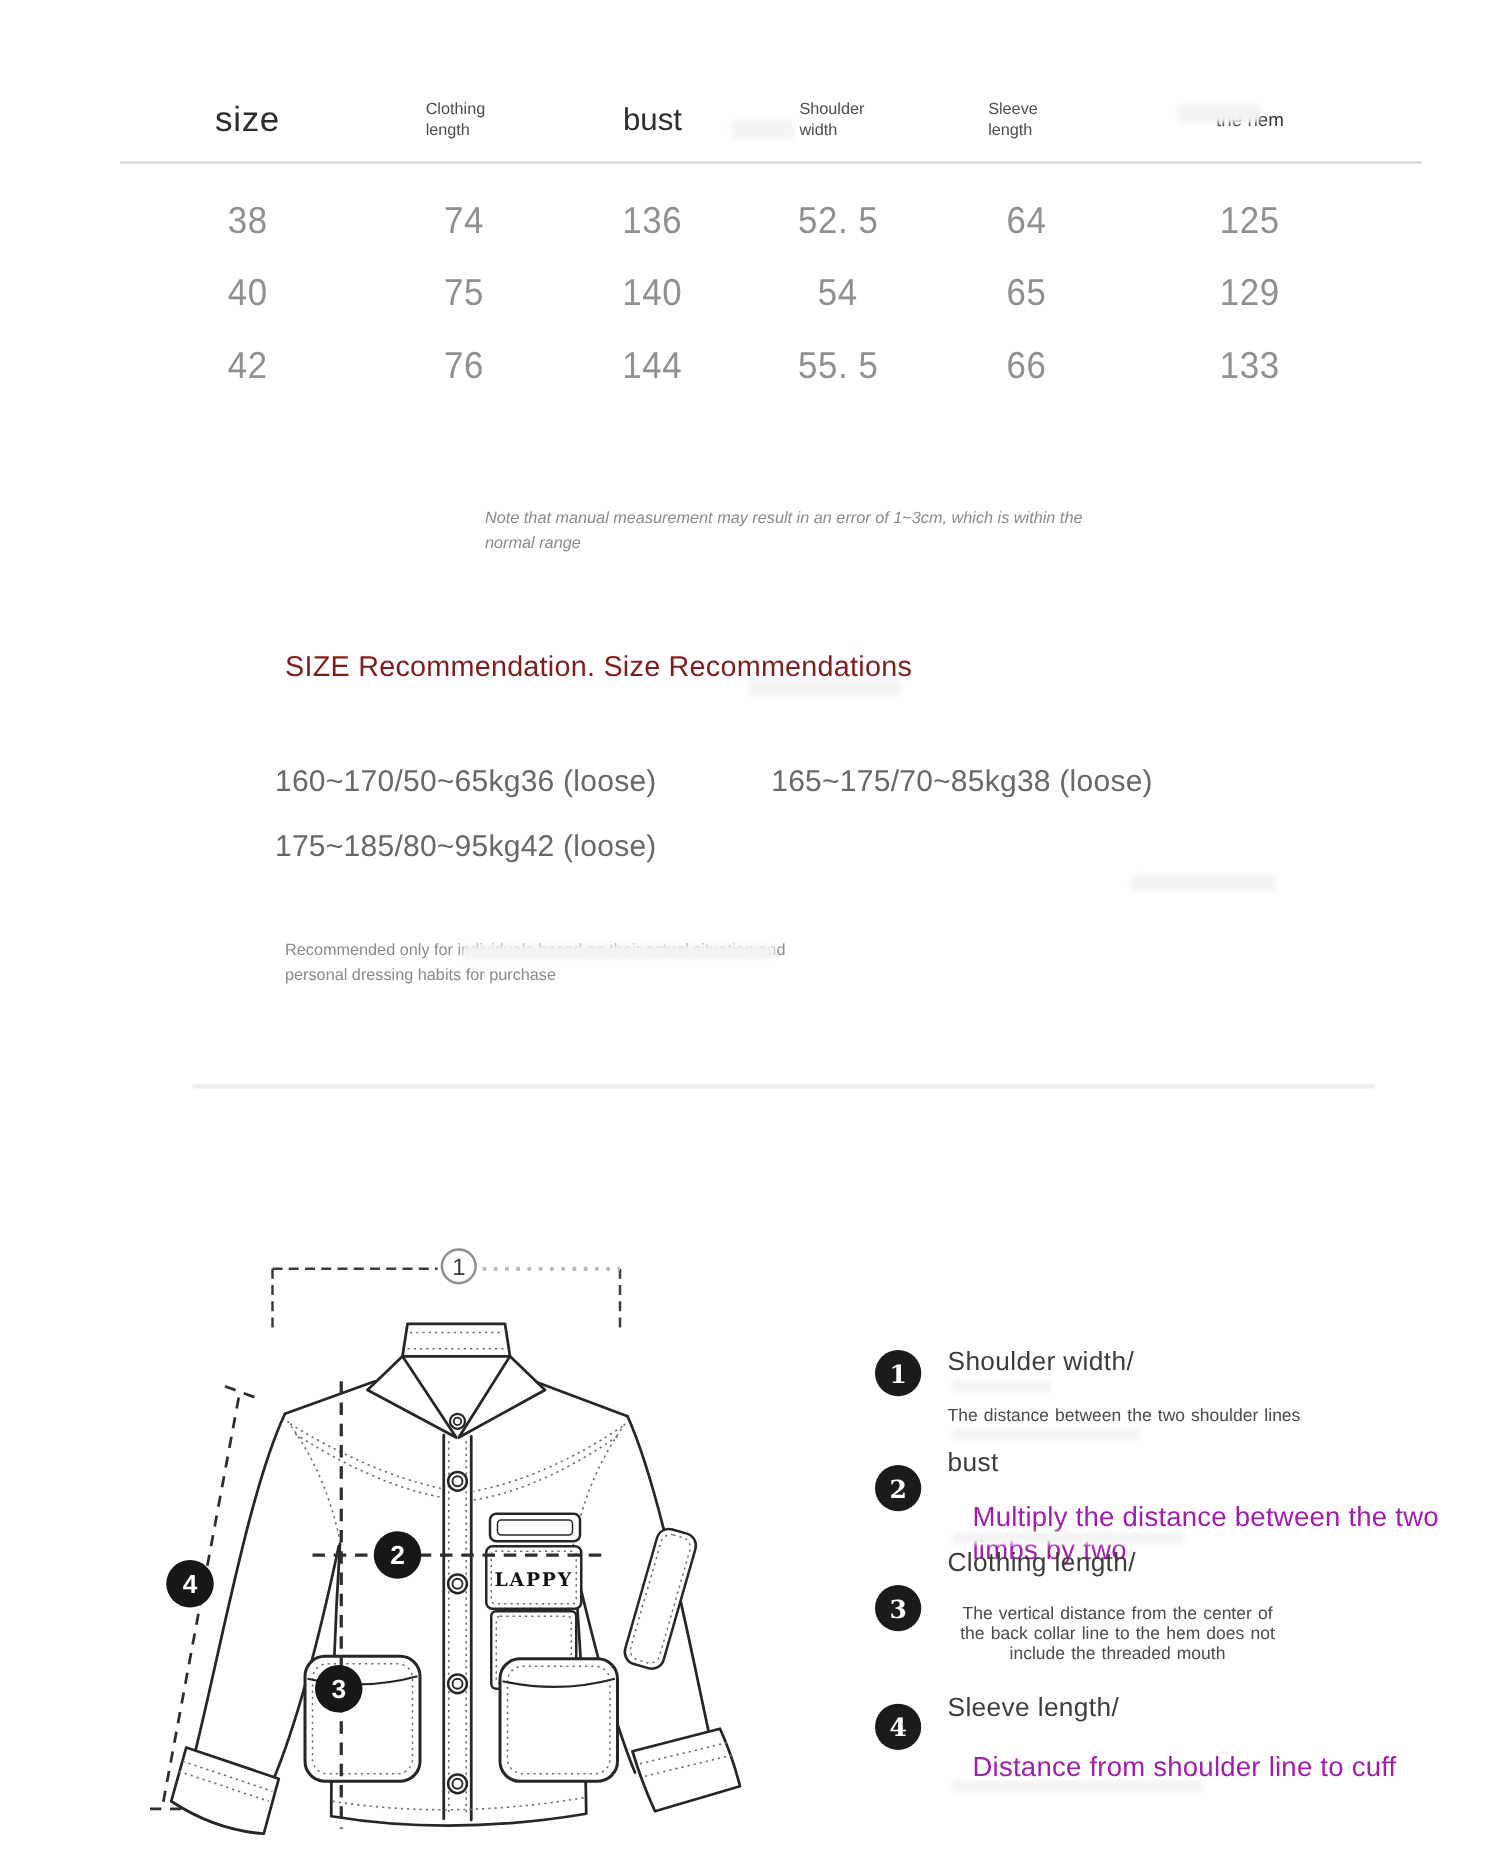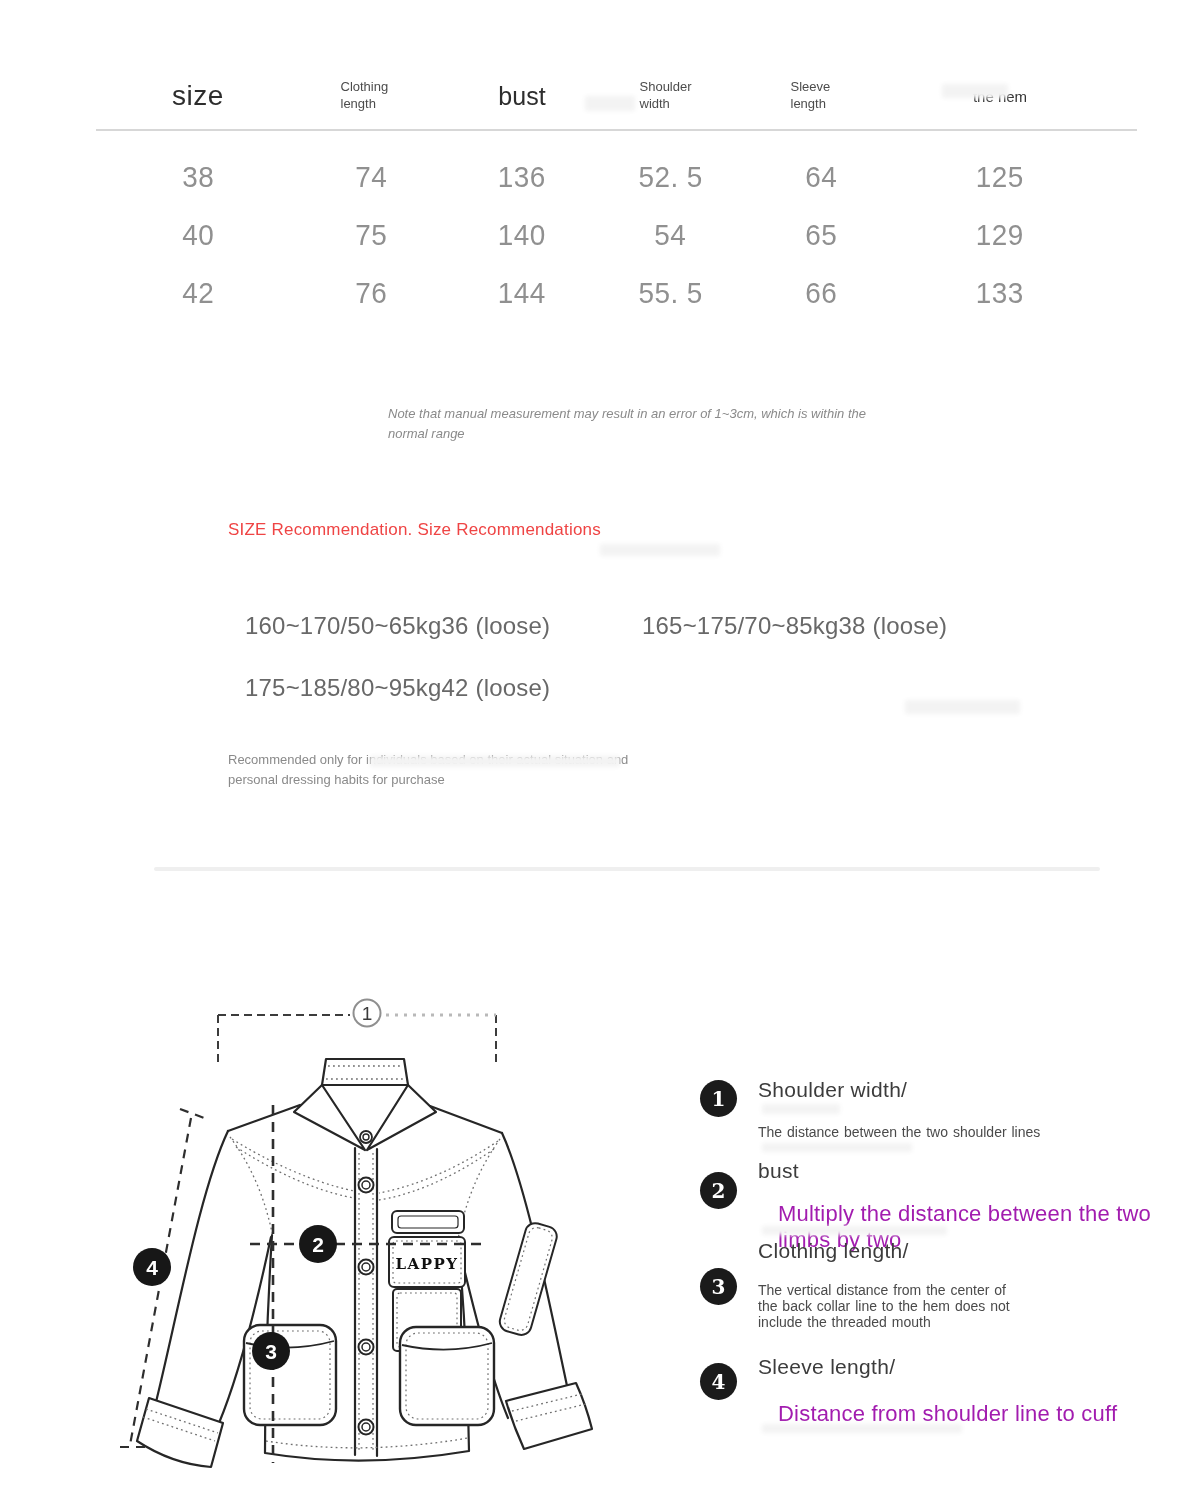--- a/index.html
+++ b/index.html
@@ -17,35 +17,35 @@
   .hd-sm{font-size:13px;color:#4c4c4c;line-height:1.3;}
   .hd-sm .wrapbox{width:62px;text-align:left;}
   .hd-med{font-size:15px;color:#333;}
   .divider1{position:absolute;left:96px;top:129px;width:1041px;height:2px;background:#d7d7d7;}
   .rows{position:absolute;left:100px;top:148px;width:1001px;}
   .rows .tbl-grid{height:58px;align-items:center;}
   .rows .cell{text-align:center;font-size:30px;color:#909090;}
   .rows .cell span{display:inline-block;transform:scaleX(.93);letter-spacing:.5px;}
   
   .measure-note{position:absolute;left:388px;top:391px;width:512px;font-size:13px;color:#8a8a8a;line-height:1.5;font-style:italic;}
-  .rec-title{position:absolute;left:228px;top:520px;font-size:17px;color:#ef4444;letter-spacing:.2px;}
-  .rec-grid{position:absolute;left:245px;top:612px;display:grid;grid-template-columns:397px auto;row-gap:34px;}
+  .rec-title{position:absolute;left:228px;top:520px;font-size:23px;color:#7f1d1d;letter-spacing:.2px;}
+  .rec-grid{position:absolute;left:220px;top:612px;display:grid;grid-template-columns:397px auto;row-gap:24px;}
   .rec-item{font-size:24px;color:#686868;letter-spacing:.2px;white-space:nowrap;}
   .disclaimer{position:absolute;left:228px;top:737px;width:445px;font-size:13px;color:#8a8a8a;line-height:1.5;}
   .divider2{position:absolute;left:154px;top:867px;width:946px;height:4px;background:#efefef;border-radius:2px;}
   
   .jacket-wrap{position:absolute;left:60px;top:985px;width:640px;height:512px;}
   
   .ann-badge{position:absolute;width:37px;height:37px;border-radius:50%;background:#1b1b1b;
     display:flex;align-items:center;justify-content:center;
     color:#fff;font-family:"DejaVu Serif",serif;font-weight:bold;font-size:20px;}
   .ann-title{position:absolute;left:758px;font-size:21px;color:#3c3c3c;letter-spacing:.3px;}
   .ann-desc-sm{position:absolute;left:758px;font-size:14px;color:#4a4a4a;word-spacing:1px;line-height:1.15;}
   .ann-desc-lg{position:absolute;left:778px;font-size:22px;color:#a21caf;letter-spacing:.2px;}
-  .w-narrow{width:272px;}
+  .w-narrow{width:272px;text-align:center;}
   
   .smudge{position:absolute;background:#f3f3f3;filter:blur(2px);border-radius:2px;}
 </style>
 </head>
 <body>
 
 <div class="size-table">
   <div class="tbl-grid hdr">
     <div class="hd-big">size</div>
     <div class="hd-sm">

